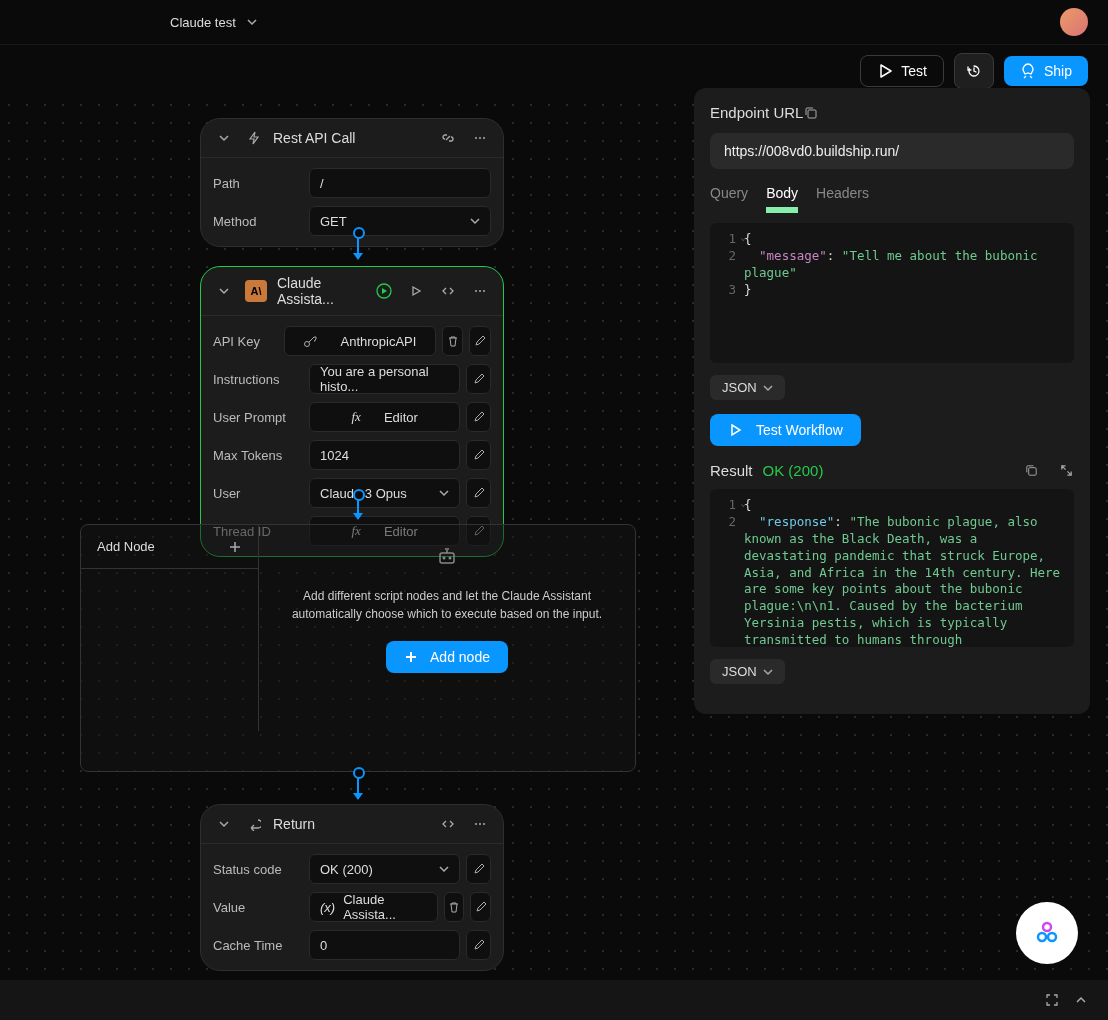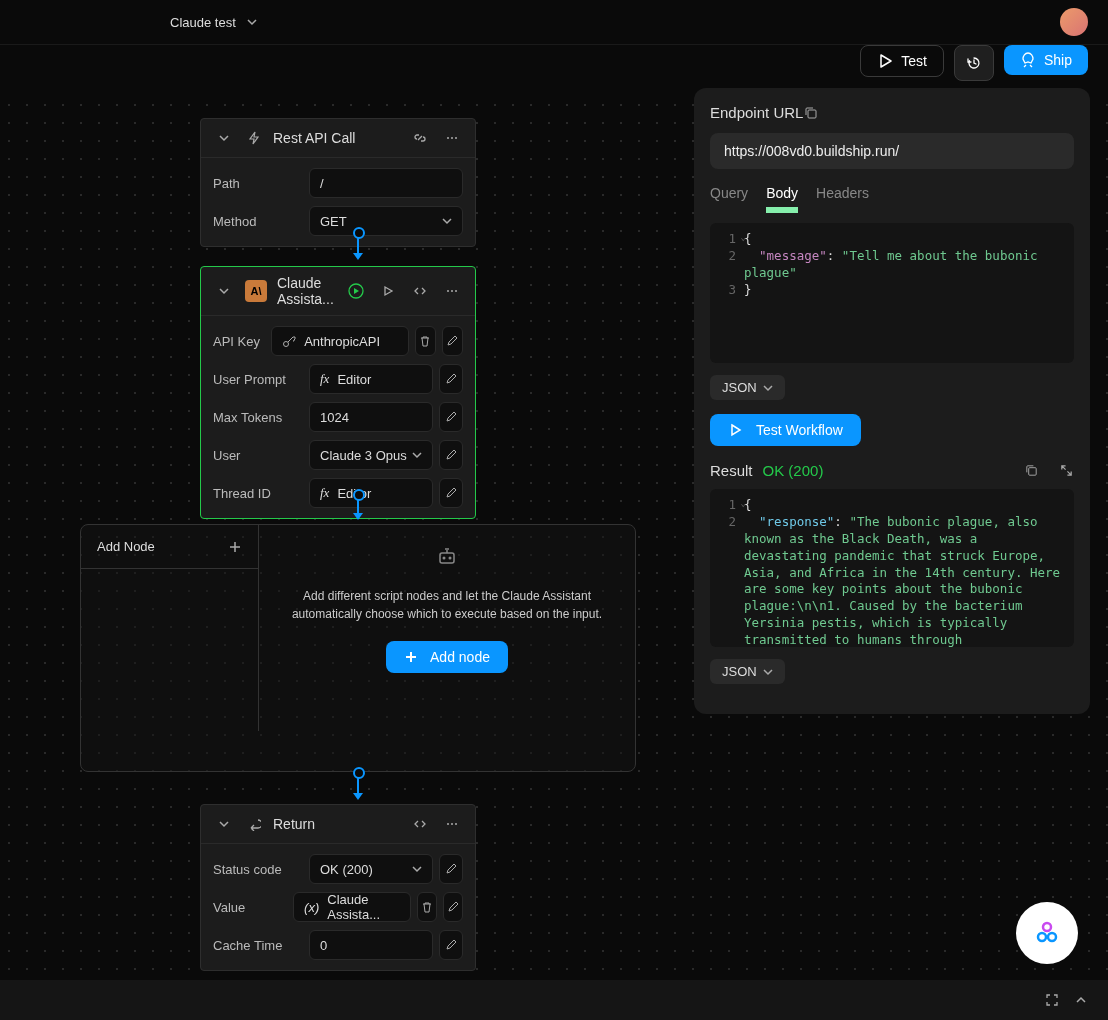--- a/index.html
+++ b/index.html
@@ -17,58 +17,58 @@
   height: 44px;
   display: flex;
   align-items: center;
   justify-content: space-between;
   padding: 0 20px;
 }
 .proj-title { display: flex; align-items: center; gap: 8px; cursor: pointer; padding-left: 150px; }
 .proj-title span { font-weight: 500; }
 .avatar { width: 28px; height: 28px; border-radius: 50%; background: linear-gradient(135deg, #ec9b6a, #d97373); }
 .actionbar {
-  height: 52px; display: flex; align-items: flex-start; justify-content: flex-end; gap: 10px;
+  height: 52px; display: flex; align-items: center; justify-content: flex-end; gap: 10px;
   padding: 0 20px; border-top: 1px solid #1a1a1a;
 }
 .btn { display: inline-flex; align-items: center; gap: 8px; padding: 7px 16px; border-radius: 8px; font-size: 14px; cursor: pointer; border: none; }
 .btn-outline { background: transparent; color: #fff; border: 1px solid #3a3a3a; }
 .btn-dark { background: #1f1f1f; color: #fff; border: 1px solid #3a3a3a; width: 40px; height: 36px; justify-content: center; padding:0; }
 .btn-blue { background: #0a96ff; color: #fff; font-weight: 500; }
 .btn-blue-sm { background: #0a96ff; color: #fff; font-weight: 500; padding: 8px 18px; border-radius: 8px; }
 .canvas {
   position: absolute; top: 96px; left: 0; right: 0; bottom: 40px;
   background-image: radial-gradient(#2a2a2a 1px, transparent 1px);
   background-size: 18px 18px;
 }
 .footer {
   position: absolute; bottom: 0; left: 0; right: 0; height: 40px;
   background: #151515; display: flex; align-items: center; justify-content: flex-end;
   gap: 14px; padding: 0 20px;
 }
 .node {
-  position: absolute; background: #1c1c1c; border: 1px solid #2e2e2e; border-radius: 4px;
-  width: 276px; overflow: hidden;
+  position: absolute; background: #1c1c1c; border: 1px solid #2e2e2e; border-radius: 20px;
+  width: 304px; overflow: hidden;
 }
 .node.selected { border-color: #24c94a; }
 .node-head {
   display: flex; align-items: center; gap: 10px; padding: 8px 12px; border-bottom: 1px solid #2a2a2a;
   position: relative;
 }
 .node-head .title { flex: 1; font-size: 14px; }
 .node-head .ico { display:inline-flex; align-items:center; justify-content:center; width:18px; height:18px;}
 .node-head .right-ico { width:22px; height:22px; display:inline-flex; align-items:center; justify-content:center; cursor:pointer; color:#aaa; }
 .node-body { padding: 10px 12px; }
 .row { display: flex; align-items: center; gap: 8px; margin-bottom: 8px; }
 .row:last-child { margin-bottom: 0; }
 .row .label { width: 88px; color: #bbb; font-size: 13px; }
 .row .field { flex: 1; display:flex; gap:6px; align-items:center; }
 .inp { background: #0f0f0f; border: 1px solid #2a2a2a; border-radius: 6px; padding: 6px 10px; color: #ddd; font-size: 13px; height: 30px; width: 100%; display:flex; align-items:center; }
 .inp.select { justify-content: space-between; }
-.inp.center { justify-content:flex-start; gap:8px; }
+.inp.center { justify-content:center; gap:23px; }
 .sq { width: 30px; height: 30px; background: #0f0f0f; border: 1px solid #2a2a2a; border-radius: 6px; display:inline-flex; align-items:center; justify-content:center; cursor:pointer; color:#aaa; }
 .ai-badge { width:22px; height:22px; background:#c97a3a; border-radius:4px; display:inline-flex; align-items:center; justify-content:center; font-size:11px; font-weight:bold; color:#000; }
 .play-green { color:#24c94a; }
 .container-node {
   position:absolute; width: 556px; border: 1px solid #333; border-radius: 8px; background: rgba(20,20,20,0.5);
 }
 .cn-left { position:absolute; left:0; top:0; bottom:40px; width:178px; border-right:1px solid #333; }
 .cn-addnode { display:flex; align-items:center; justify-content:space-between; padding:14px 16px; border-bottom:1px solid #333; cursor:pointer; }
 .cn-right { margin-left:178px; padding:20px 30px; text-align:center; color:#ccc; }
 .cn-right .robot { margin:0 auto 18px; width:24px; height:24px; color:#888; }
@@ -239,20 +239,33 @@
               </svg>
             </div>
           <div class="sq">
               <svg width="12" height="12" viewBox="0 0 12 12">
                 <path d="M2 10l1-3 6-6 2 2-6 6z" stroke="#aaa" fill="none"></path>
               </svg>
             </div>
         </div>
       </div>
       <div class="row">
+        <div class="label">Instructions</div>
+        <div class="field">
+          <div class="inp">
+              <span>You are a personal histo...</span>
+            </div>
+          <div class="sq">
+              <svg width="12" height="12" viewBox="0 0 12 12">
+                <path d="M2 10l1-3 6-6 2 2-6 6z" stroke="#aaa" fill="none"></path>
+              </svg>
+            </div>
+        </div>
+      </div>
+      <div class="row">
         <div class="label">User Prompt</div>
         <div class="field">
           <div class="inp center">
               <i style="font-style:italic;font-family:serif">fx</i>
               <span>Editor</span>
             </div>
           <div class="sq">
               <svg width="12" height="12" viewBox="0 0 12 12">
                 <path d="M2 10l1-3 6-6 2 2-6 6z" stroke="#aaa" fill="none"></path>
               </svg>

